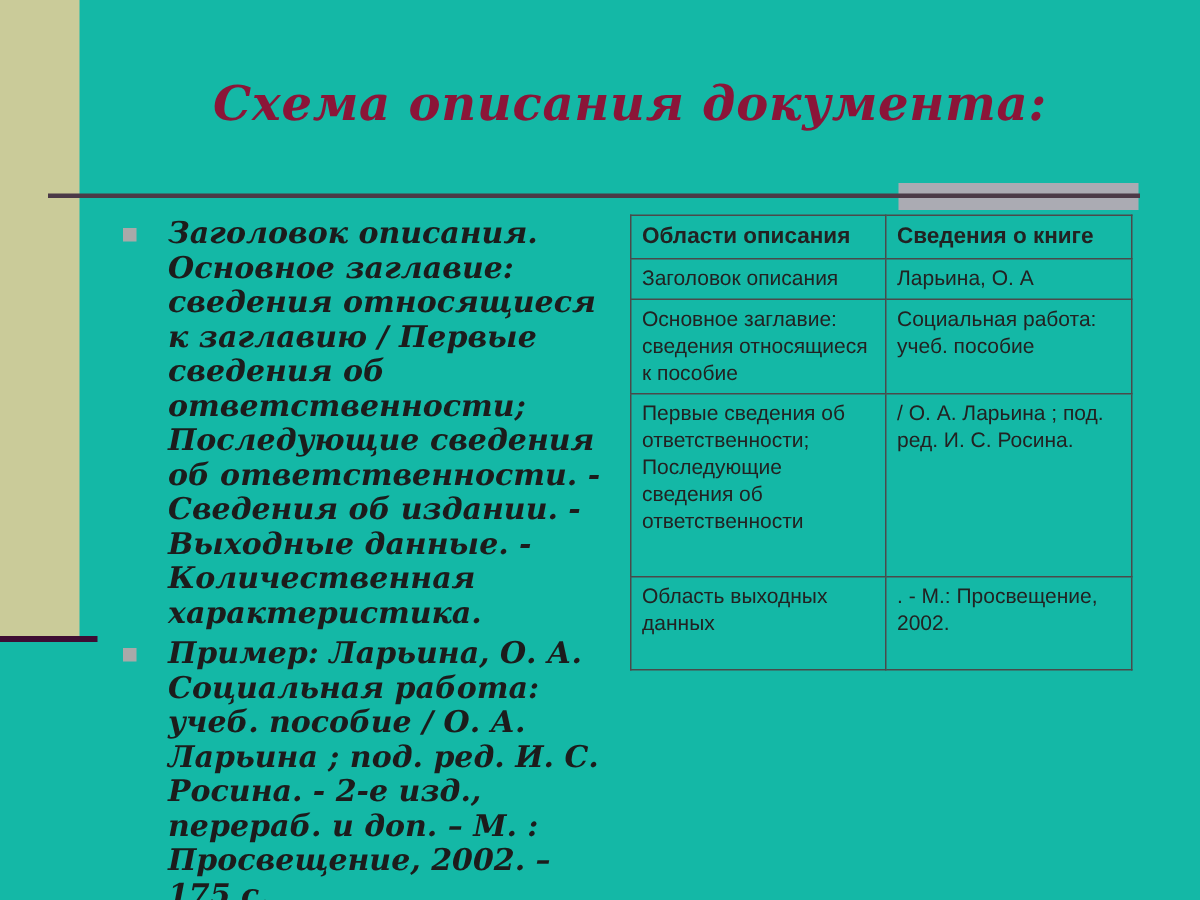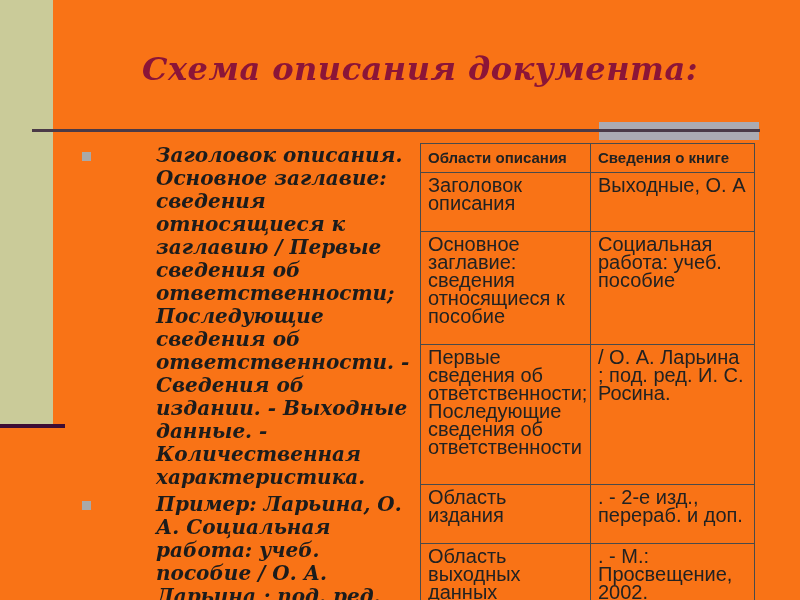--- a/index.html
+++ b/index.html
@@ -1,46 +1,46 @@
 <!DOCTYPE html>
 <html><head>
 <meta charset="utf-8">
 <style>
   html,body{margin:0;padding:0;}
   .slide{
     position:relative;width:800px;height:600px;overflow:hidden;
-    background:#f97316;font-family:"Liberation Sans",sans-serif;
+    background:#14b8a6;font-family:"Liberation Sans",sans-serif;
   }
   .accent-bar{position:absolute;left:0;top:0;width:53px;height:425px;background:#CACB99;}
   .accent-line{position:absolute;left:0;top:424px;width:65px;height:4px;background:#3E0D33;}
   .title{
     position:absolute;left:40px;right:0;top:50px;margin:0;text-align:center;
     font-family:"DejaVu Serif",serif;font-style:italic;font-weight:bold;
     font-size:32px;line-height:1.2;color:#8B1538;letter-spacing:0.5px;
   }
   .gray-block{position:absolute;left:599px;top:122px;width:160px;height:18px;background:#ABABB3;z-index:1;}
   .divider{position:absolute;left:32px;top:129px;width:728px;height:3px;background:#4B3A47;z-index:2;}
   .content{position:absolute;left:76px;top:144px;width:334px;}
-  .bullet-item{display:flex;align-items:flex-start;margin-bottom:4px;gap:44px;}
+  .bullet-item{display:flex;align-items:flex-start;margin-bottom:4px;}
   .bullet-square{width:9px;height:9px;background:#A9A9A9;flex:none;margin:8px 0 0 6px;}
   .bullet-text{
     margin-left:21px;flex:1;
     font-family:"DejaVu Serif",serif;font-style:italic;font-weight:bold;
     font-size:20px;line-height:23px;color:#1C1C1C;
   }
   .desc-table{
     position:absolute;left:420px;top:143px;width:334px;
     border-collapse:collapse;table-layout:fixed;
   }
   .desc-table col.c1{width:170px;}
   .desc-table col.c2{width:164px;}
   .desc-table th,.desc-table td{
     border:1.5px solid #4A4A4A;vertical-align:top;text-align:left;
-    padding:3px 7px 19px 7px;
-    font-family:"Liberation Sans",sans-serif;font-size:20px;line-height:18px;color:#222222;
+    padding:3px 7px 5px 7px;
+    font-family:"Liberation Sans",sans-serif;font-size:14px;line-height:18px;color:#222222;
   }
   .desc-table th{font-weight:bold;font-size:15px;padding:5px 7px;}
   .desc-table tr.pad-lg td{padding-bottom:28px;margin-left:32px;}
   .desc-table tr.pad-md td{padding-bottom:22px;}
 </style>
 </head>
 <body>
 
 <div class="slide">
 
@@ -70,33 +70,29 @@
       </colgroup>
     <thead>
       <tr>
         <th>Области описания</th>
         <th>Сведения о книге</th>
       </tr>
     </thead>
     <tbody>
       <tr>
         <td>Заголовок описания</td>
-        <td>Выходные, О. А</td>
+        <td>Ларьина, О. А</td>
       </tr>
       <tr>
         <td>Основное заглавие: сведения относящиеся к пособие</td>
         <td>Социальная работа: учеб. пособие</td>
       </tr>
       <tr class="pad-lg">
         <td>Первые сведения об ответственности; Последующие сведения об ответственности</td>
         <td>/ О. А. Ларьина ; под. ред. И. С. Росина.</td>
-      </tr>
-      <tr>
-        <td>Область издания</td>
-        <td>. - 2-е изд., перераб. и доп.</td>
       </tr>
       <tr class="pad-md">
         <td>Область выходных данных</td>
         <td>. - М.: Просвещение, 2002.</td>
       </tr>
     </tbody>
   </table>
 
 </div>
 

